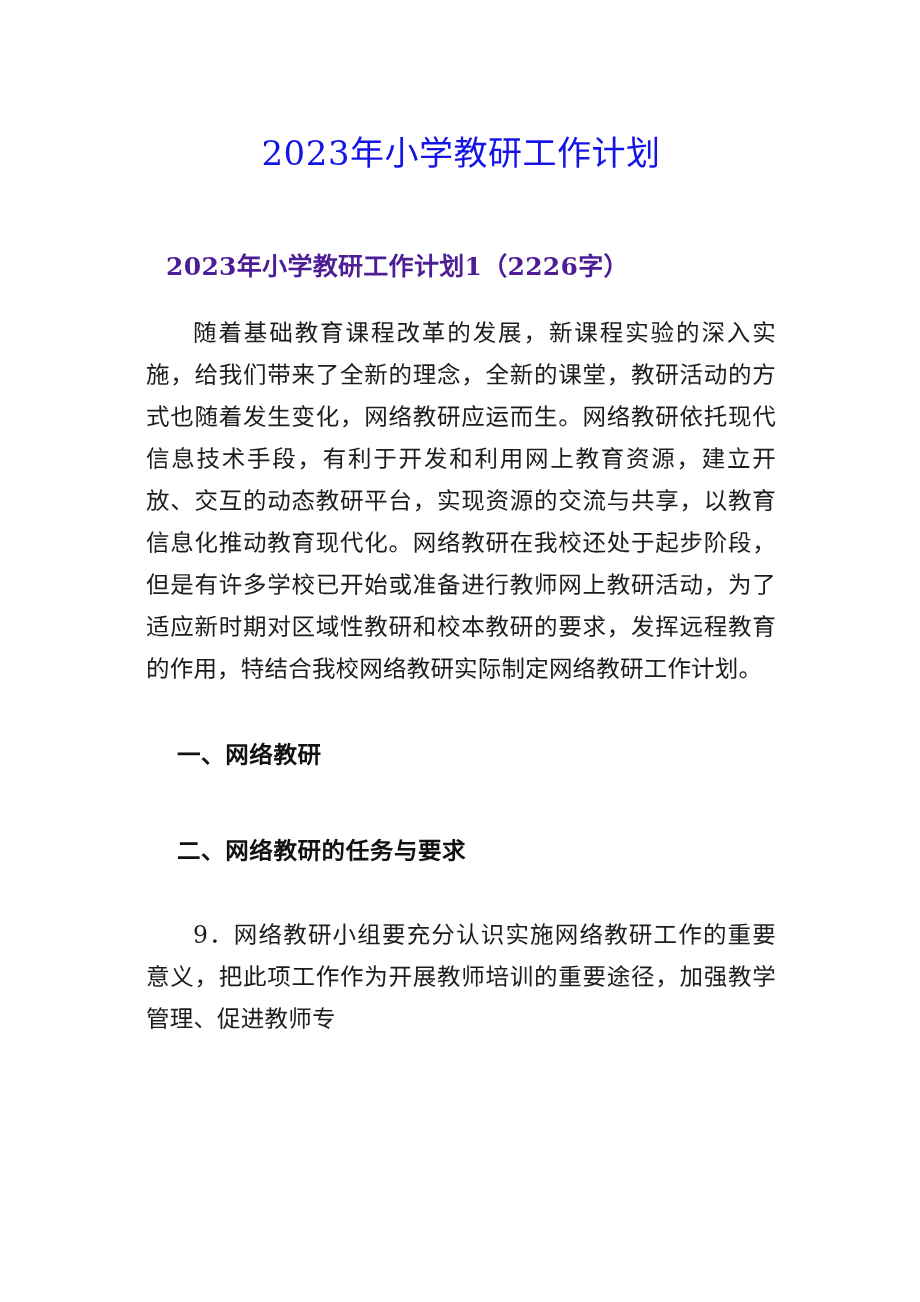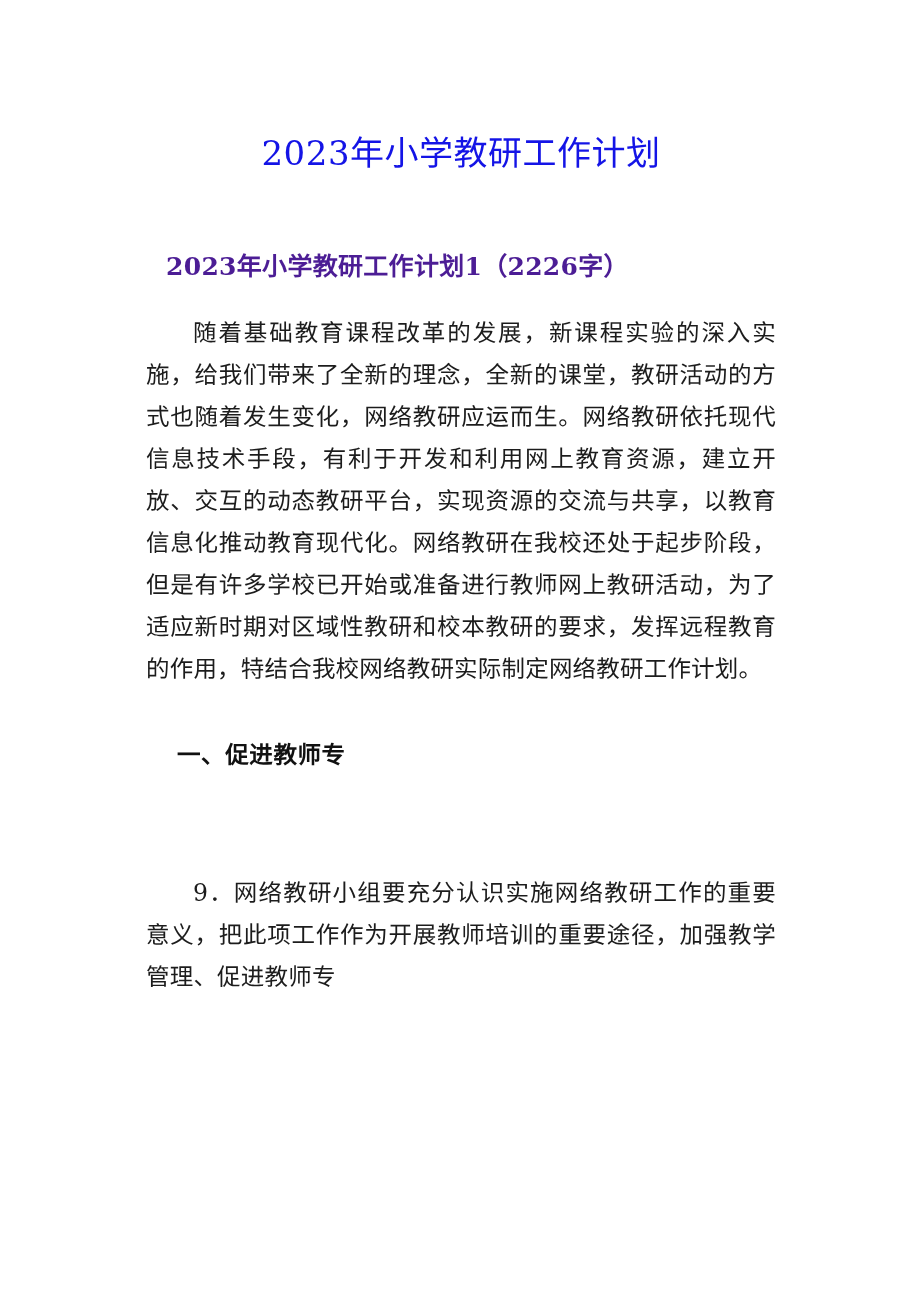--- a/index.html
+++ b/index.html
@@ -109,27 +109,28 @@
     <h1 class="doc-title">2023年小学教研工作计划</h1>
 
     <h2 class="doc-subtitle">2023年小学教研工作计划1（2226字）</h2>
 
     <div class="flow">
 
       <p class="para">随着基础教育课程改革的发展，新课程实验的深入实施，给我们带来了全新的理念，全新的课堂，教研活动的方式也随着发生变化，网络教研应运而生。网络教研依托现代信息技术手段，有利于开发和利用网上教育资源，建立开放、交互的动态教研平台，实现资源的交流与共享，以教育信息化推动教育现代化。网络教研在我校还处于起步阶段，但是有许多学校已开始或准备进行教师网上教研活动，为了适应新时期对区域性教研和校本教研的要求，发挥远程教育的作用，特结合我校网络教研实际制定网络教研工作计划。</p>
 
       <div class="gap-after-para"></div>
 
-      <h2 class="heading">一、促进教师专</h2>
+      <h2 class="heading">一、网络教研</h2>
 
       <div class="gap-after-head"></div>
 
 
       <div class="gap-after-para"></div>
 
+      <h2 class="heading">二、网络教研的任务与要求</h2>
 
       <div class="gap-after-head"></div>
 
       <p class="para num">9．网络教研小组要充分认识实施网络教研工作的重要意义，把此项工作作为开展教师培训的重要途径，加强教学管理、促进教师专</p>
 
     </div>
   </div>
 </div>
 
 </body></html>

